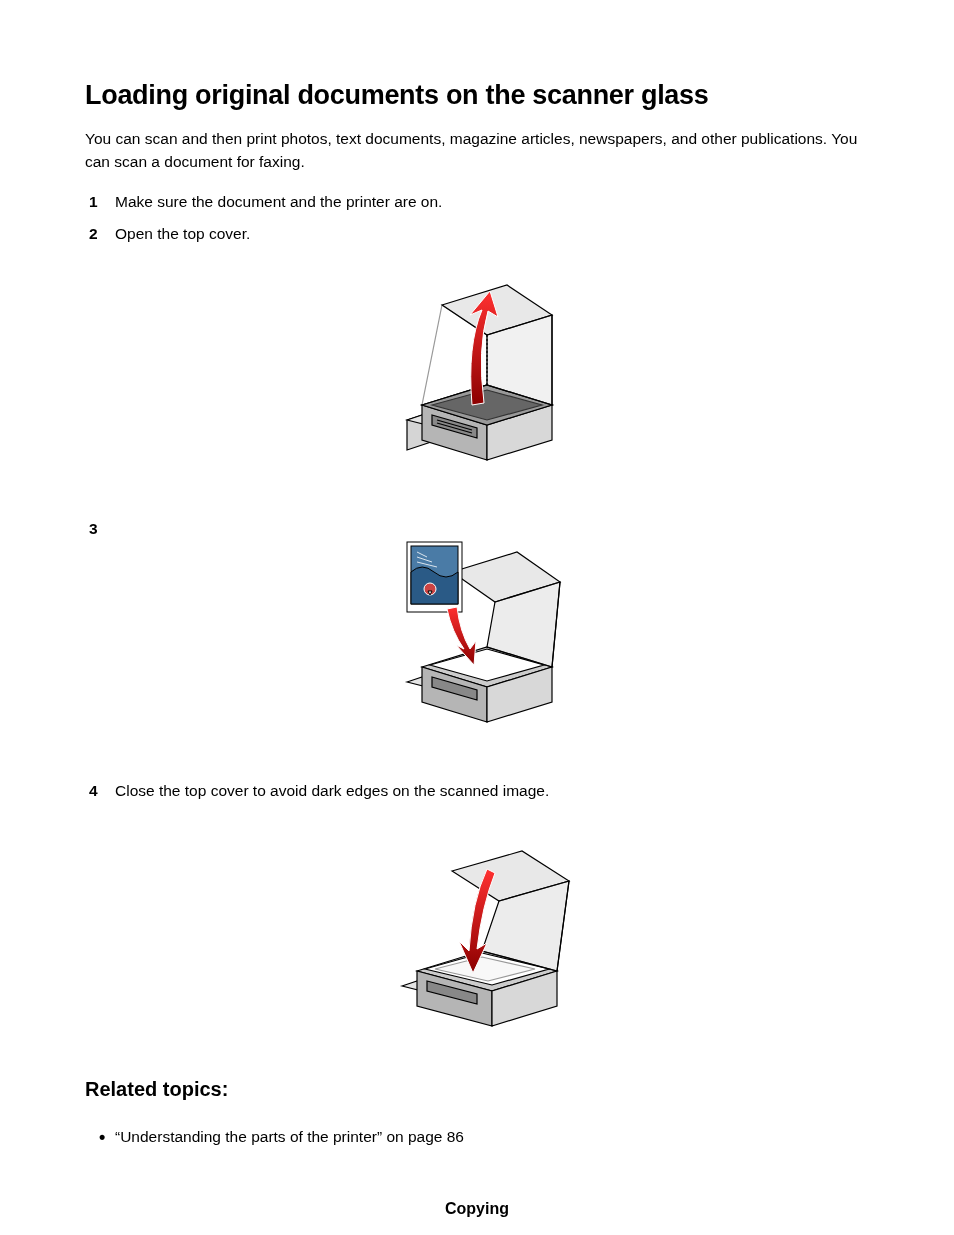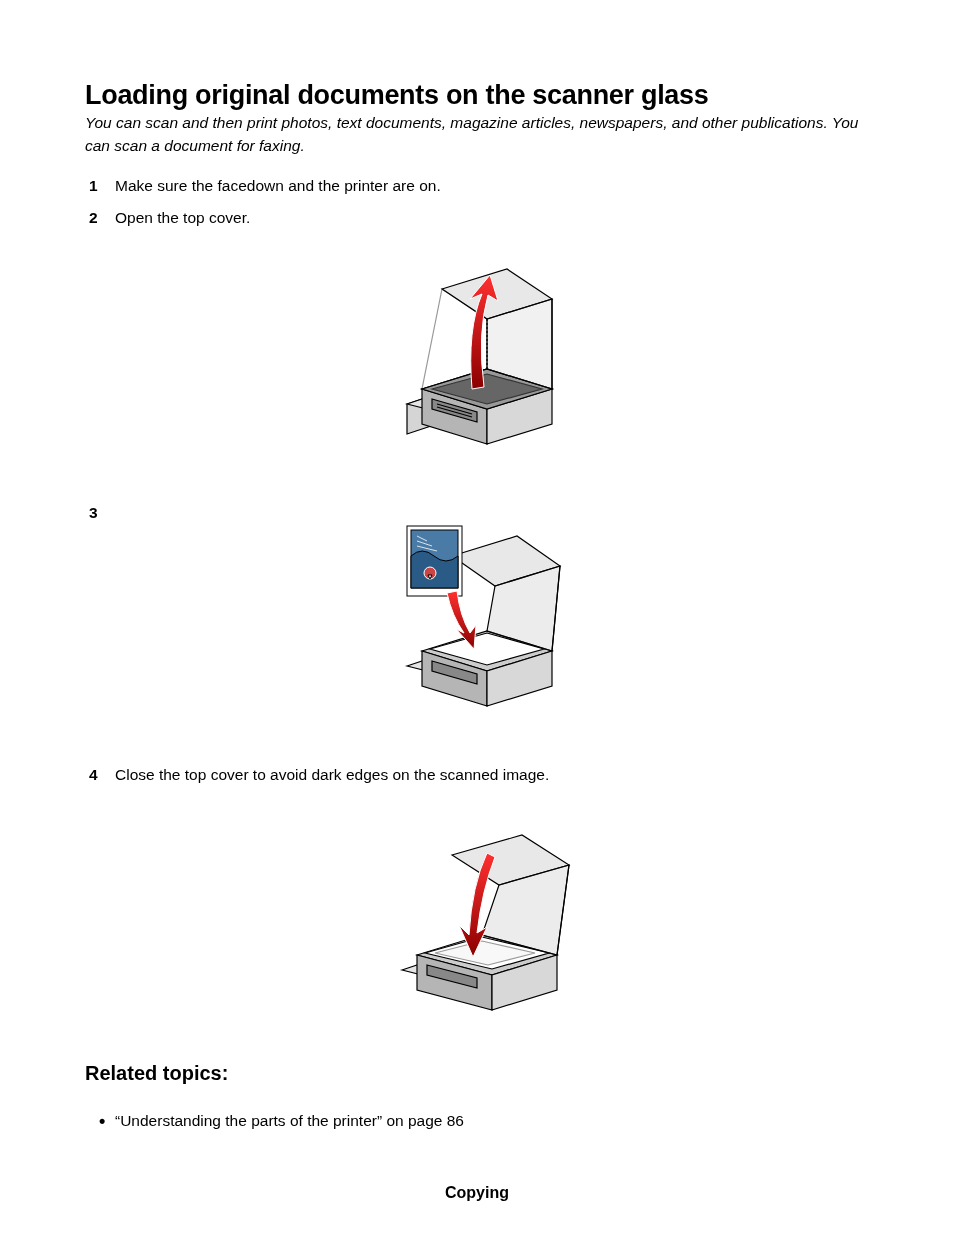--- a/index.html
+++ b/index.html
@@ -11,28 +11,28 @@
       font-family: 'Segoe UI', Tahoma, Geneva, Verdana, sans-serif;
       background: #ffffff;
       width: 954px;
       margin: 0 auto;
       padding: 80px 85px 40px 85px;
       color: #000;
     }
     h1 {
       font-size: 27px;
       font-weight: 700;
+      margin-bottom: 16px;
       font-stretch: condensed;
       letter-spacing: -0.3px;
     }
     .intro-text {
       font-size: 15.5px;
       line-height: 1.5;
       margin-bottom: 16px;
-      font-style: italic;
     }
     ol.steps {
       list-style: none;
       padding-left: 22px;
     }
     ol.steps > li {
       font-size: 15.5px;
       line-height: 1.6;
       margin-bottom: 8px;
       position: relative;
@@ -86,21 +86,21 @@
 </head>
 <body>
 
 <h1>Loading original documents on the scanner glass</h1>
 
 <p class="intro-text">You can scan and then print photos, text documents, magazine articles, newspapers, and other publications. You can scan a document for faxing.</p>
 
 <ol class="steps">
   <li>
     <span class="step-num">1</span>
-    <span>Make sure the facedown and the printer are on.</span>
+    <span>Make sure the document and the printer are on.</span>
   </li>
   <li>
     <span class="step-num">2</span>
     <span>Open the top cover.</span>
 
     <div class="figure">
       <svg width="200" height="220" viewBox="0 0 200 220">
 
         <g stroke="#000" stroke-width="1.2" fill="none">
 

